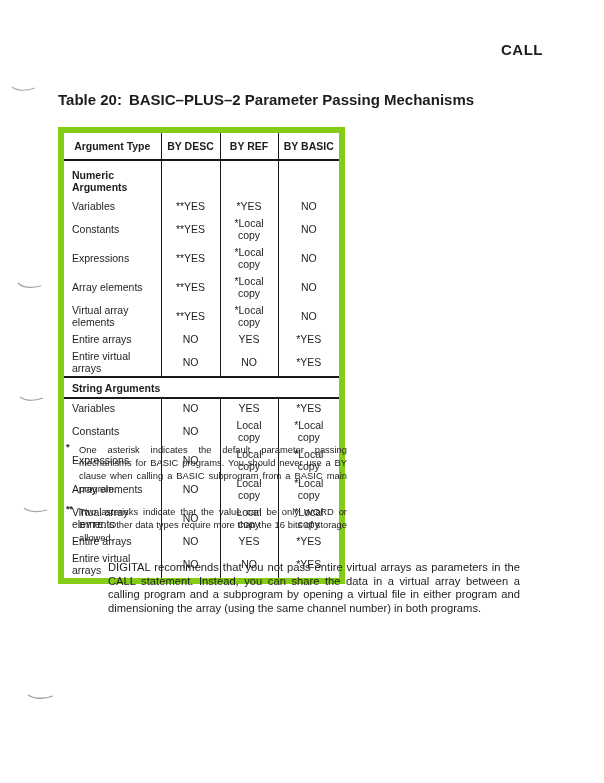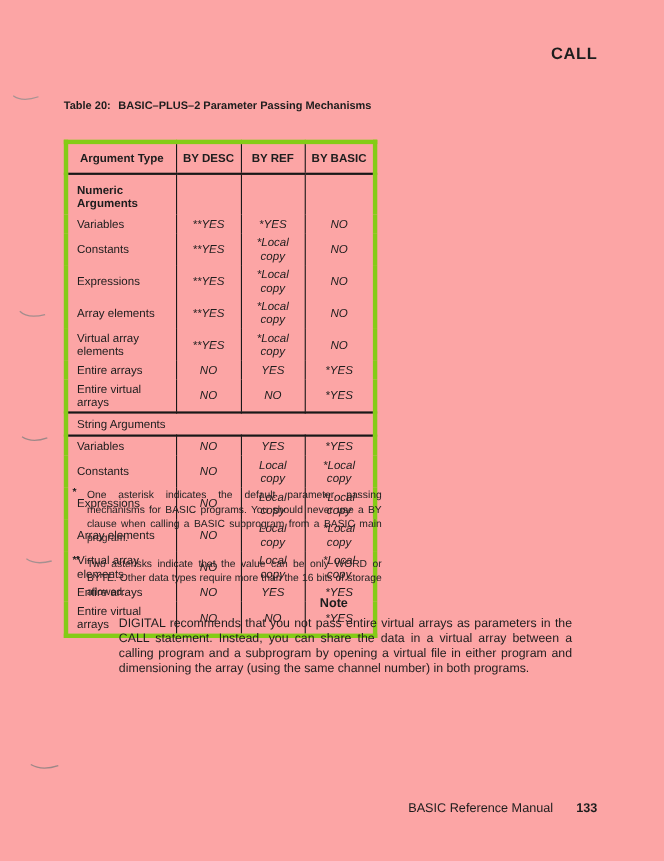--- a/index.html
+++ b/index.html
@@ -1,63 +1,63 @@
 <!DOCTYPE html>
 <html><head>
 <meta charset="utf-8">
 <style>
   html,body { margin:0; padding:0; background:#e8e8e8; }
   .page {
     position:relative;
     width:604px; height:783px;
     margin:0 auto;
-    background:#fca5a5;
+    background:#ffffff;
     color:#1d1d1d;
     font-family:"Liberation Sans", sans-serif;
     overflow:hidden;
   }
 
   
   .running-head {
     position:absolute; top:41px; right:61px;
     font-size:15px; font-weight:700; letter-spacing:0.5px;
   }
 
   
   .table-title {
     position:absolute; left:58px; top:91px;
-    font-size:10px; font-weight:700; white-space:nowrap;
+    font-size:15px; font-weight:700; white-space:nowrap;
   }
   .table-title .gap { display:inline-block; width:7px; }
 
   
   .tbl-wrap { position:absolute; left:58px; top:127px; }
   table.ptable {
     border-collapse:collapse;
     width:285px;
-    border:4px solid #84cc16;
+    border:6px solid #84cc16;
     table-layout:fixed;
   }
   table.ptable th {
     border-right:1.5px solid #181818;
     border-bottom:2.5px solid #181818;
     font-size:10.5px; font-weight:700;
     padding:8px 2px 7px; text-align:center;
     line-height:11px;
   }
   table.ptable td {
     font-size:10.5px; line-height:12px;
     padding:2.5px 4px;
   }
   table.ptable td.cell-sep { border-right:1.5px solid #181818; }
   table.ptable td.row-label { padding-left:8px; text-align:left; }
-  table.ptable td.val { text-align:center;font-style:italic; }
+  table.ptable td.val { text-align:center; }
   table.ptable tr.section-label-row td { font-weight:700; padding-top:8px; padding-bottom:4px; }
   table.ptable td.sec-band {
-    font-weight:400;
+    font-weight:700;
     border-top:2.5px solid #181818;
     border-bottom:2.5px solid #181818;
     padding:4px 8px 3px;
     margin-top:16px;
   }
 
   
   .footnotes { position:absolute; left:66px; top:443px; width:281px; }
   .footnote {
     position:relative;
@@ -249,20 +249,16 @@
           </tr>
         </tbody>
     </table>
   </div>
 
   <div class="footnotes">
       <div class="footnote"><span class="fn-marker">*</span><span>One asterisk indicates the default parameter passing mechanisms for BASIC programs. You should never use a BY clause when calling a BASIC subprogram from a BASIC main program.</span></div>
       <div class="footnote"><span class="fn-marker">**</span><span>Two asterisks indicate that the value can be only WORD or BYTE. Other data types require more than the 16 bits of storage allowed.</span></div>
     </div>
 
-  <div class="note-heading">Note</div>
   <div class="note-body">DIGITAL recommends that you not pass entire virtual arrays as parameters in the CALL statement. Instead, you can share the data in a virtual array between a calling program and a subprogram by opening a virtual file in either program and dimensioning the array (using the same channel number) in both programs.</div>
 
-  <div class="footer">
-    <span class="book">BASIC Reference Manual</span><span class="pageno">133</span>
-  </div>
 
 </div>
 
 </body></html>

